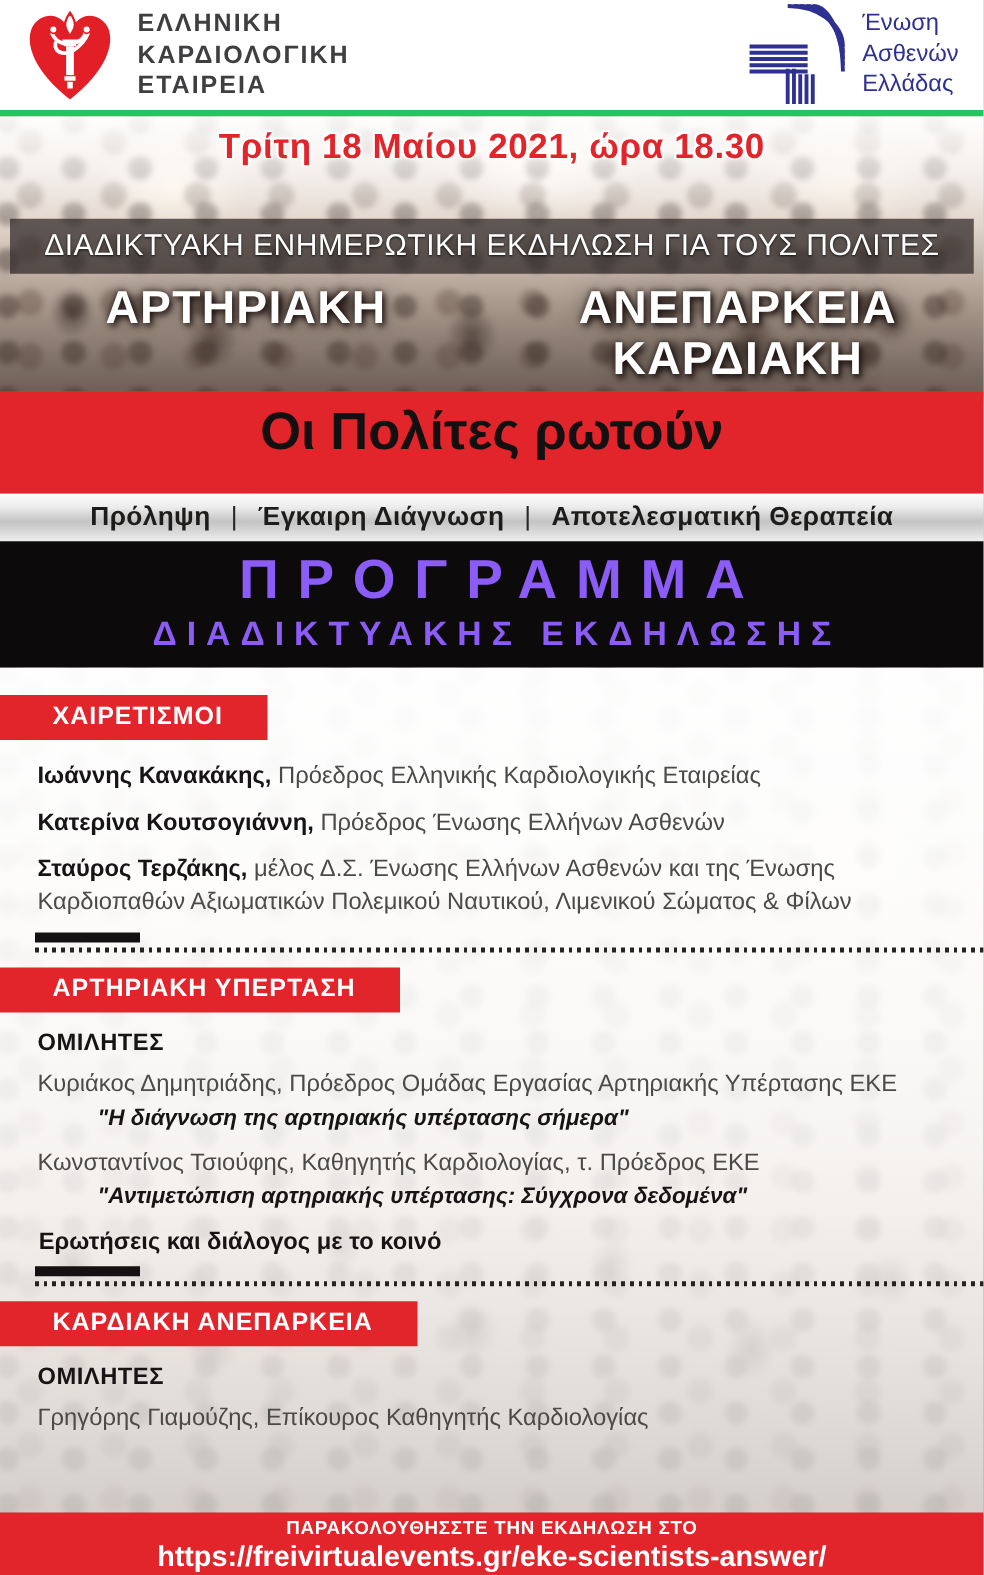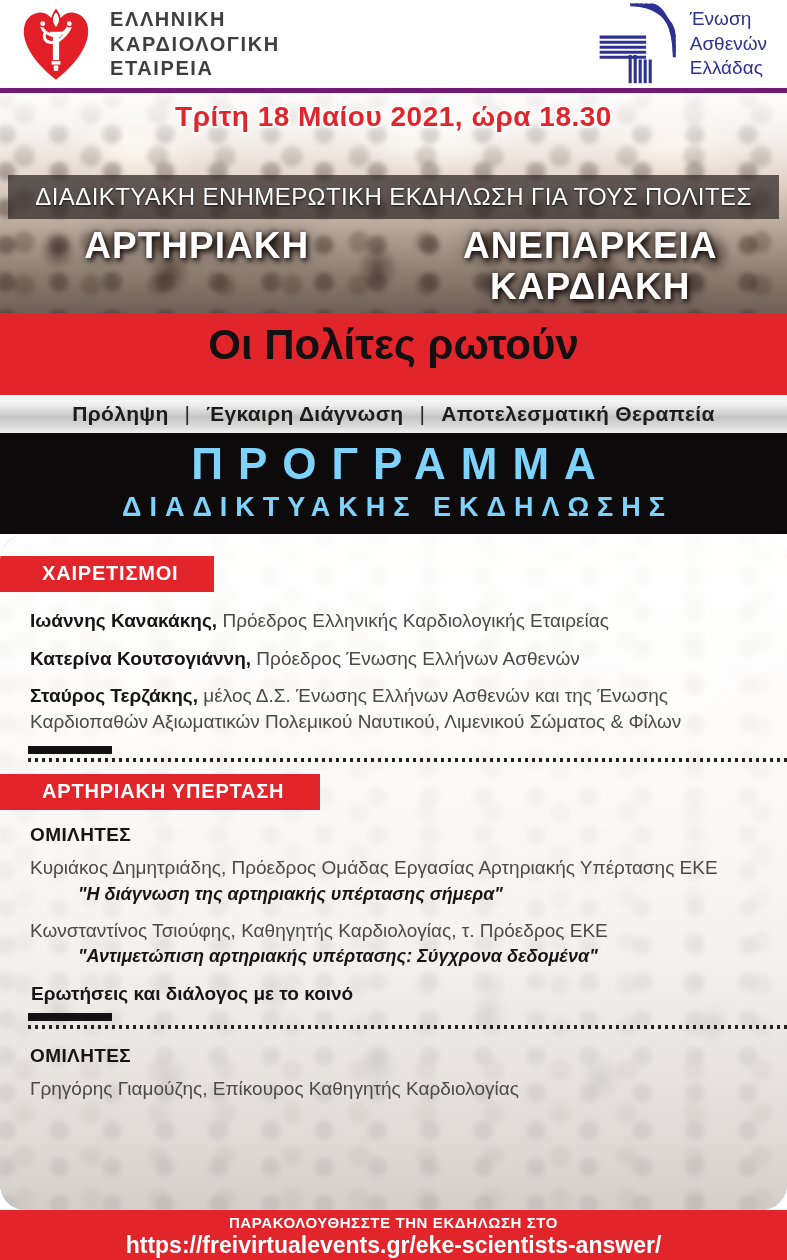--- a/index.html
+++ b/index.html
@@ -4,21 +4,21 @@
 <style>
   html,body{margin:0;padding:0;background:#888;}
   .poster{
     position:relative;width:787px;height:1260px;margin:0 auto;
     background:#fff;overflow:hidden;
     font-family:"Liberation Sans","DejaVu Sans",sans-serif;
     display:flex;flex-direction:column;
   }
   
   .header{
-    height:88px;background:#fff;border-bottom:5px solid #701a75;
+    height:88px;background:#fff;border-bottom:5px solid #22c55e;
     display:flex;align-items:center;padding:0 16px;position:relative;z-index:5;
   }
   .logo-heart{width:80px;height:80px;flex:0 0 auto;margin-top:2px;}
   .society-name{
     margin-left:14px;font-size:20px;font-weight:bold;color:#3f3e40;
     letter-spacing:1.6px;line-height:1.22;
   }
   .header-spacer{flex:1;}
   .logo-cross{width:82px;height:82px;flex:0 0 auto;}
   .union-name{
@@ -82,27 +82,27 @@
   
   .silver-strip{
     height:38px;flex:0 0 auto;position:relative;z-index:4;
     background:linear-gradient(180deg,#fdfdfd 0%,#ececec 28%,#c4c4c4 58%,#dadada 82%,#efefef 100%);
     display:flex;align-items:center;justify-content:center;
     font-size:21px;color:#1d1c1b;font-weight:600;letter-spacing:.3px;
   }
   .tag-sep{margin:0 16px;color:#2a2827;font-weight:400;}
   
   .black-banner{
-    background:#0d0a0b;color:#7dd3fc;text-align:center;padding:8px 4px 13px;flex:0 0 auto;
+    background:#0d0a0b;color:#8b5cf6;text-align:center;padding:8px 4px 13px;flex:0 0 auto;
     position:relative;z-index:4;
   }
   .program-1{font-size:44px;font-weight:bold;letter-spacing:15px;text-indent:15px;line-height:1.05;}
   .program-2{font-size:27px;font-weight:bold;letter-spacing:8px;text-indent:8px;margin-top:5px;line-height:1.05;}
   
-  .main{position:relative;flex:1;overflow:hidden;border-radius:26px;}
+  .main{position:relative;flex:1;overflow:hidden;}
   .main-overlay{
     position:absolute;inset:0;z-index:1;
     background:linear-gradient(180deg,
       rgba(255,255,255,.97) 0%, rgba(255,255,255,.93) 25%,
       rgba(255,255,255,.86) 55%, rgba(255,255,255,.7) 85%, rgba(255,255,255,.62) 100%);
   }
   .main-content{position:relative;z-index:2;padding-top:12px;}
   .section-label{
     display:inline-block;background:#e2242b;color:#fff;font-weight:bold;
     font-size:20px;letter-spacing:.8px;padding:6px 36px 7px 42px;margin-top:10px;
@@ -258,20 +258,21 @@
           <p class="talk">"Αντιμετώπιση αρτηριακής υπέρτασης: Σύγχρονα δεδομένα"</p>
           <p class="closing">Ερωτήσεις και διάλογος με το κοινό</p>
         </div>
         <div class="divider">
           <div class="divider-bar"></div>
           <div class="divider-dots"></div>
         </div>
       </section>
 
       <section>
+        <div class="section-label">ΚΑΡΔΙΑΚΗ ΑΝΕΠΑΡΚΕΙΑ</div>
         <div class="section-body">
           <p class="speakers-heading">ΟΜΙΛΗΤΕΣ</p>
           <p class="speaker-line">
             <span class="name">Γρηγόρης Γιαμούζης,</span>
             <span class="role">Επίκουρος Καθηγητής Καρδιολογίας</span>
           </p>
 
         </div>
         
       </section>

